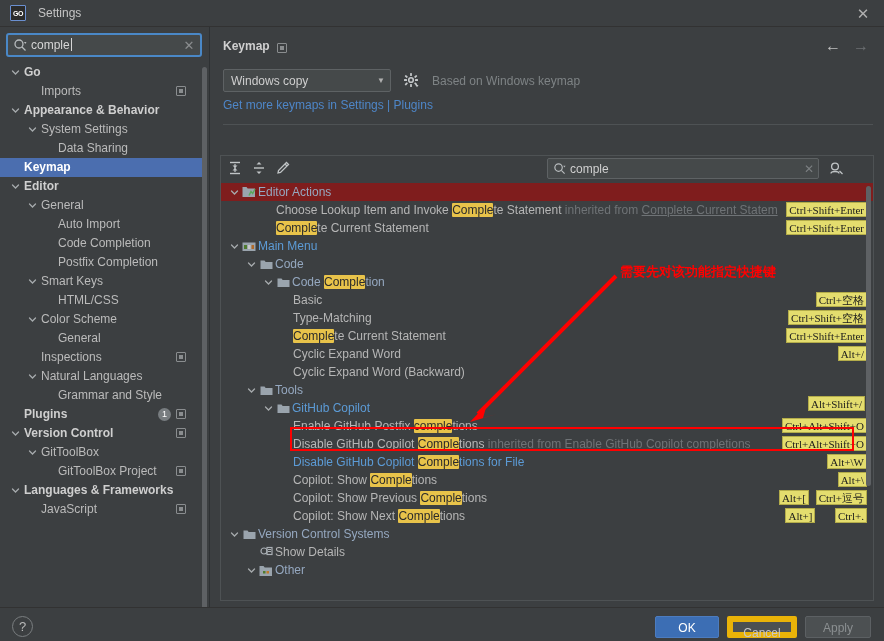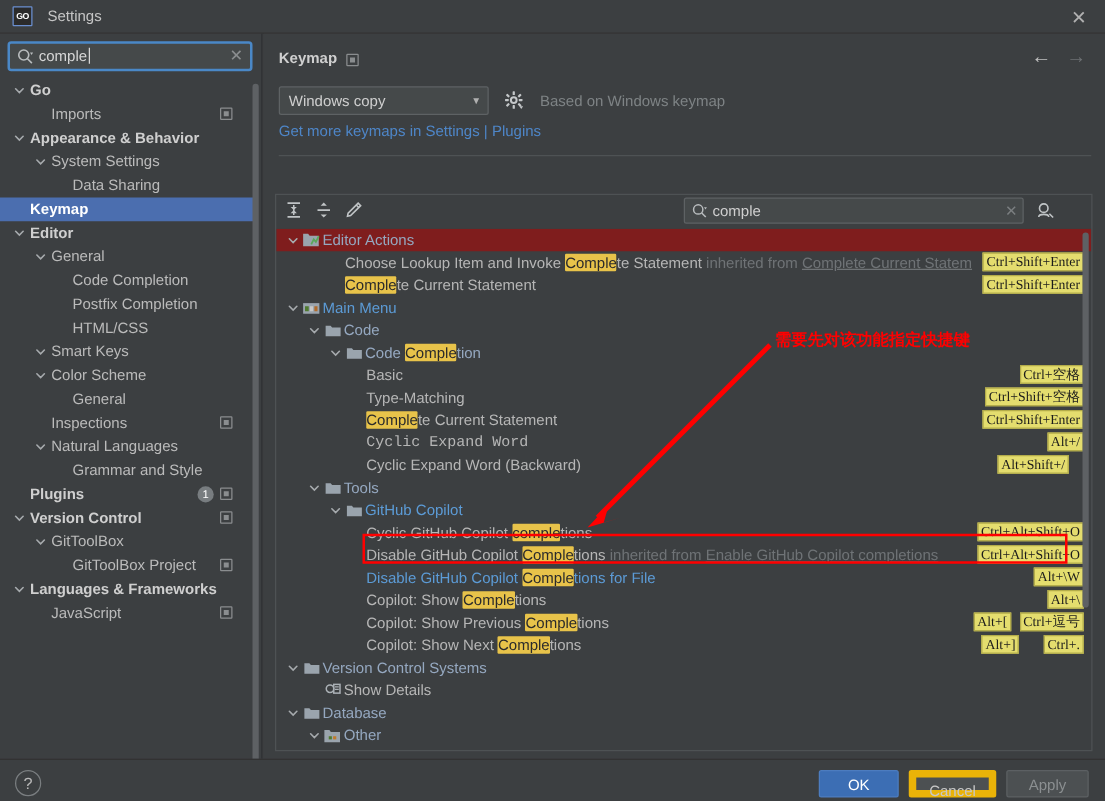--- a/index.html
+++ b/index.html
@@ -280,28 +280,29 @@
         <div class="trow bold"><span class="chev" style="left: 10px;">
             <svg width="9" height="9" viewBox="0 0 9 9">
               <path d="M1.5 3 L4.5 6 L7.5 3" fill="none" stroke="#a6aaad" stroke-width="1.3" stroke-linecap="round"></path>
             </svg>
           </span><span class="lbl" style="margin-left: 24px;">Editor</span></div>
         <div class="trow"><span class="chev" style="left: 27px;">
             <svg width="9" height="9" viewBox="0 0 9 9">
               <path d="M1.5 3 L4.5 6 L7.5 3" fill="none" stroke="#a6aaad" stroke-width="1.3" stroke-linecap="round"></path>
             </svg>
           </span><span class="lbl" style="margin-left: 41px;">General</span></div>
+        <div class="trow"><span class="lbl" style="margin-left: 58px;">Auto Import</span></div>
         <div class="trow"><span class="lbl" style="margin-left: 58px;">Code Completion</span></div>
         <div class="trow"><span class="lbl" style="margin-left: 58px;">Postfix Completion</span></div>
+        <div class="trow"><span class="chev" style="left: 27px;">
+            <svg width="9" height="9" viewBox="0 0 9 9">
+              <path d="M1.5 3 L4.5 6 L7.5 3" fill="none" stroke="#a6aaad" stroke-width="1.3" stroke-linecap="round"></path>
+            </svg>
+          </span><span class="lbl" style="margin-left: 41px;">Smart Keys</span></div>
         <div class="trow"><span class="lbl" style="margin-left: 58px;">HTML/CSS</span></div>
-        <div class="trow"><span class="chev" style="left: 27px;">
-            <svg width="9" height="9" viewBox="0 0 9 9">
-              <path d="M1.5 3 L4.5 6 L7.5 3" fill="none" stroke="#a6aaad" stroke-width="1.3" stroke-linecap="round"></path>
-            </svg>
-          </span><span class="lbl" style="margin-left: 41px;">Smart Keys</span></div>
         <div class="trow"><span class="chev" style="left: 27px;">
             <svg width="9" height="9" viewBox="0 0 9 9">
               <path d="M1.5 3 L4.5 6 L7.5 3" fill="none" stroke="#a6aaad" stroke-width="1.3" stroke-linecap="round"></path>
             </svg>
           </span><span class="lbl" style="margin-left: 41px;">Color Scheme</span></div>
         <div class="trow"><span class="lbl" style="margin-left: 58px;">General</span></div>
         <div class="trow"><span class="lbl" style="margin-left: 41px;">Inspections</span><span class="side-badge"></span></div>
         <div class="trow"><span class="chev" style="left: 27px;">
             <svg width="9" height="9" viewBox="0 0 9 9">
               <path d="M1.5 3 L4.5 6 L7.5 3" fill="none" stroke="#a6aaad" stroke-width="1.3" stroke-linecap="round"></path>
@@ -434,26 +435,26 @@
           </div>
           <div class="krow">
             <span class="ktext" style="left: 72px;"><span class="">Type-Matching</span></span>
             <span class="kshort" style="right: 6px;">Ctrl+Shift+空格</span>
           </div>
           <div class="krow">
             <span class="ktext" style="left: 72px;"><span class="hl">Comple</span><span class="">te Current Statement</span></span>
             <span class="kshort" style="right: 6px;">Ctrl+Shift+Enter</span>
           </div>
           <div class="krow">
-            <span class="ktext" style="left: 72px; font-family: Liberation Mono, monospace;"><span class="">Cyclic Expand Word</span></span>
+            <span class="ktext" style="left: 72px;"><span class="">Cyclic Expand Word</span></span>
             <span class="kshort" style="right: 6px;">Alt+/</span>
           </div>
           <div class="krow">
             <span class="ktext" style="left: 72px;"><span class="">Cyclic Expand Word (Backward)</span></span>
-            <span class="kshort" style="right: 18px;">Alt+Shift+/</span>
+            <span class="kshort" style="right: 8px; margin-top: 32px;">Alt+Shift+/</span>
           </div>
           <div class="krow">
             <span class="kchev" style="left: 25px;">
               <svg width="9" height="9" viewBox="0 0 9 9">
                 <path d="M1.5 3 L4.5 6 L7.5 3" fill="none" stroke="#a6aaad" stroke-width="1.3" stroke-linecap="round"></path>
               </svg>
             </span>
             <span class="kicon" style="left: 38px;">
               <svg width="13" height="11" viewBox="0 0 13 11">
                 <path d="M0.5 1.5 h4 l1.2 1.5 h6.8 v7 h-12 z" fill="#9aa4ad"></path>
@@ -468,21 +469,21 @@
               </svg>
             </span>
             <span class="kicon" style="left: 55px;">
               <svg width="13" height="11" viewBox="0 0 13 11">
                 <path d="M0.5 1.5 h4 l1.2 1.5 h6.8 v7 h-12 z" fill="#9aa4ad"></path>
               </svg>
             </span>
             <span class="ktext" style="left: 71px;"><span class="klink">GitHub Copilot</span></span>
           </div>
           <div class="krow">
-            <span class="ktext" style="left: 72px;"><span class="">Cyclic GitHub Copilot </span><span class="hl">comple</span><span class="">tions</span></span>
+            <span class="ktext" style="left: 72px;"><span class="">Enable GitHub Postfix </span><span class="hl">comple</span><span class="">tions</span></span>
             <span class="kshort" style="right: 6px;">Ctrl+Alt+Shift+O</span>
           </div>
           <div class="krow">
             <span class="ktext" style="left: 72px;"><span class="">Disable GitHub Copilot </span><span class="hl">Comple</span><span class="">tions</span><span class="inherit"> inherited from </span><span class="inherit-link">Enable GitHub Copilot completions</span></span>
             <span class="kshort" style="right: 6px;">Ctrl+Alt+Shift+O</span>
           </div>
           <div class="krow">
             <span class="ktext" style="left: 72px;"><span class="klink">Disable GitHub Copilot </span><span class="hl">Comple</span><span class="klink">tions for File</span></span>
             <span class="kshort" style="right: 6px;">Alt+\W</span>
           </div>
@@ -516,33 +517,20 @@
           <div class="krow">
             <span class="kicon" style="left: 38px;">
               <svg width="13" height="12" viewBox="0 0 13 12">
                 <circle cx="4" cy="5" r="3" fill="none" stroke="#aab0b5" stroke-width="1.2"></circle>
                 <rect x="7" y="1.5" width="5" height="7" fill="none" stroke="#aab0b5" stroke-width="1.2"></rect>
                 <line x1="8" y1="3.5" x2="11" y2="3.5" stroke="#aab0b5" stroke-width="1"></line>
                 <line x1="8" y1="5.5" x2="11" y2="5.5" stroke="#aab0b5" stroke-width="1"></line>
               </svg>
             </span>
             <span class="ktext" style="left: 54px;"><span class="">Show Details</span></span>
-          </div>
-          <div class="krow">
-            <span class="kchev" style="left: 8px;">
-              <svg width="9" height="9" viewBox="0 0 9 9">
-                <path d="M1.5 3 L4.5 6 L7.5 3" fill="none" stroke="#a6aaad" stroke-width="1.3" stroke-linecap="round"></path>
-              </svg>
-            </span>
-            <span class="kicon" style="left: 21px;">
-              <svg width="13" height="11" viewBox="0 0 13 11">
-                <path d="M0.5 1.5 h4 l1.2 1.5 h6.8 v7 h-12 z" fill="#9aa4ad"></path>
-              </svg>
-            </span>
-            <span class="ktext" style="left: 37px;"><span class="kfolder">Database</span></span>
           </div>
           <div class="krow">
             <span class="kchev" style="left: 25px;">
               <svg width="9" height="9" viewBox="0 0 9 9">
                 <path d="M1.5 3 L4.5 6 L7.5 3" fill="none" stroke="#a6aaad" stroke-width="1.3" stroke-linecap="round"></path>
               </svg>
             </span>
             <span class="kicon" style="left: 38px;">
               <svg width="14" height="11" viewBox="0 0 14 11">
                 <path d="M0.5 1 h4 l1.2 1.5 h7.3 v8.5 h-12.5 z" fill="#9aa4ad"></path>

